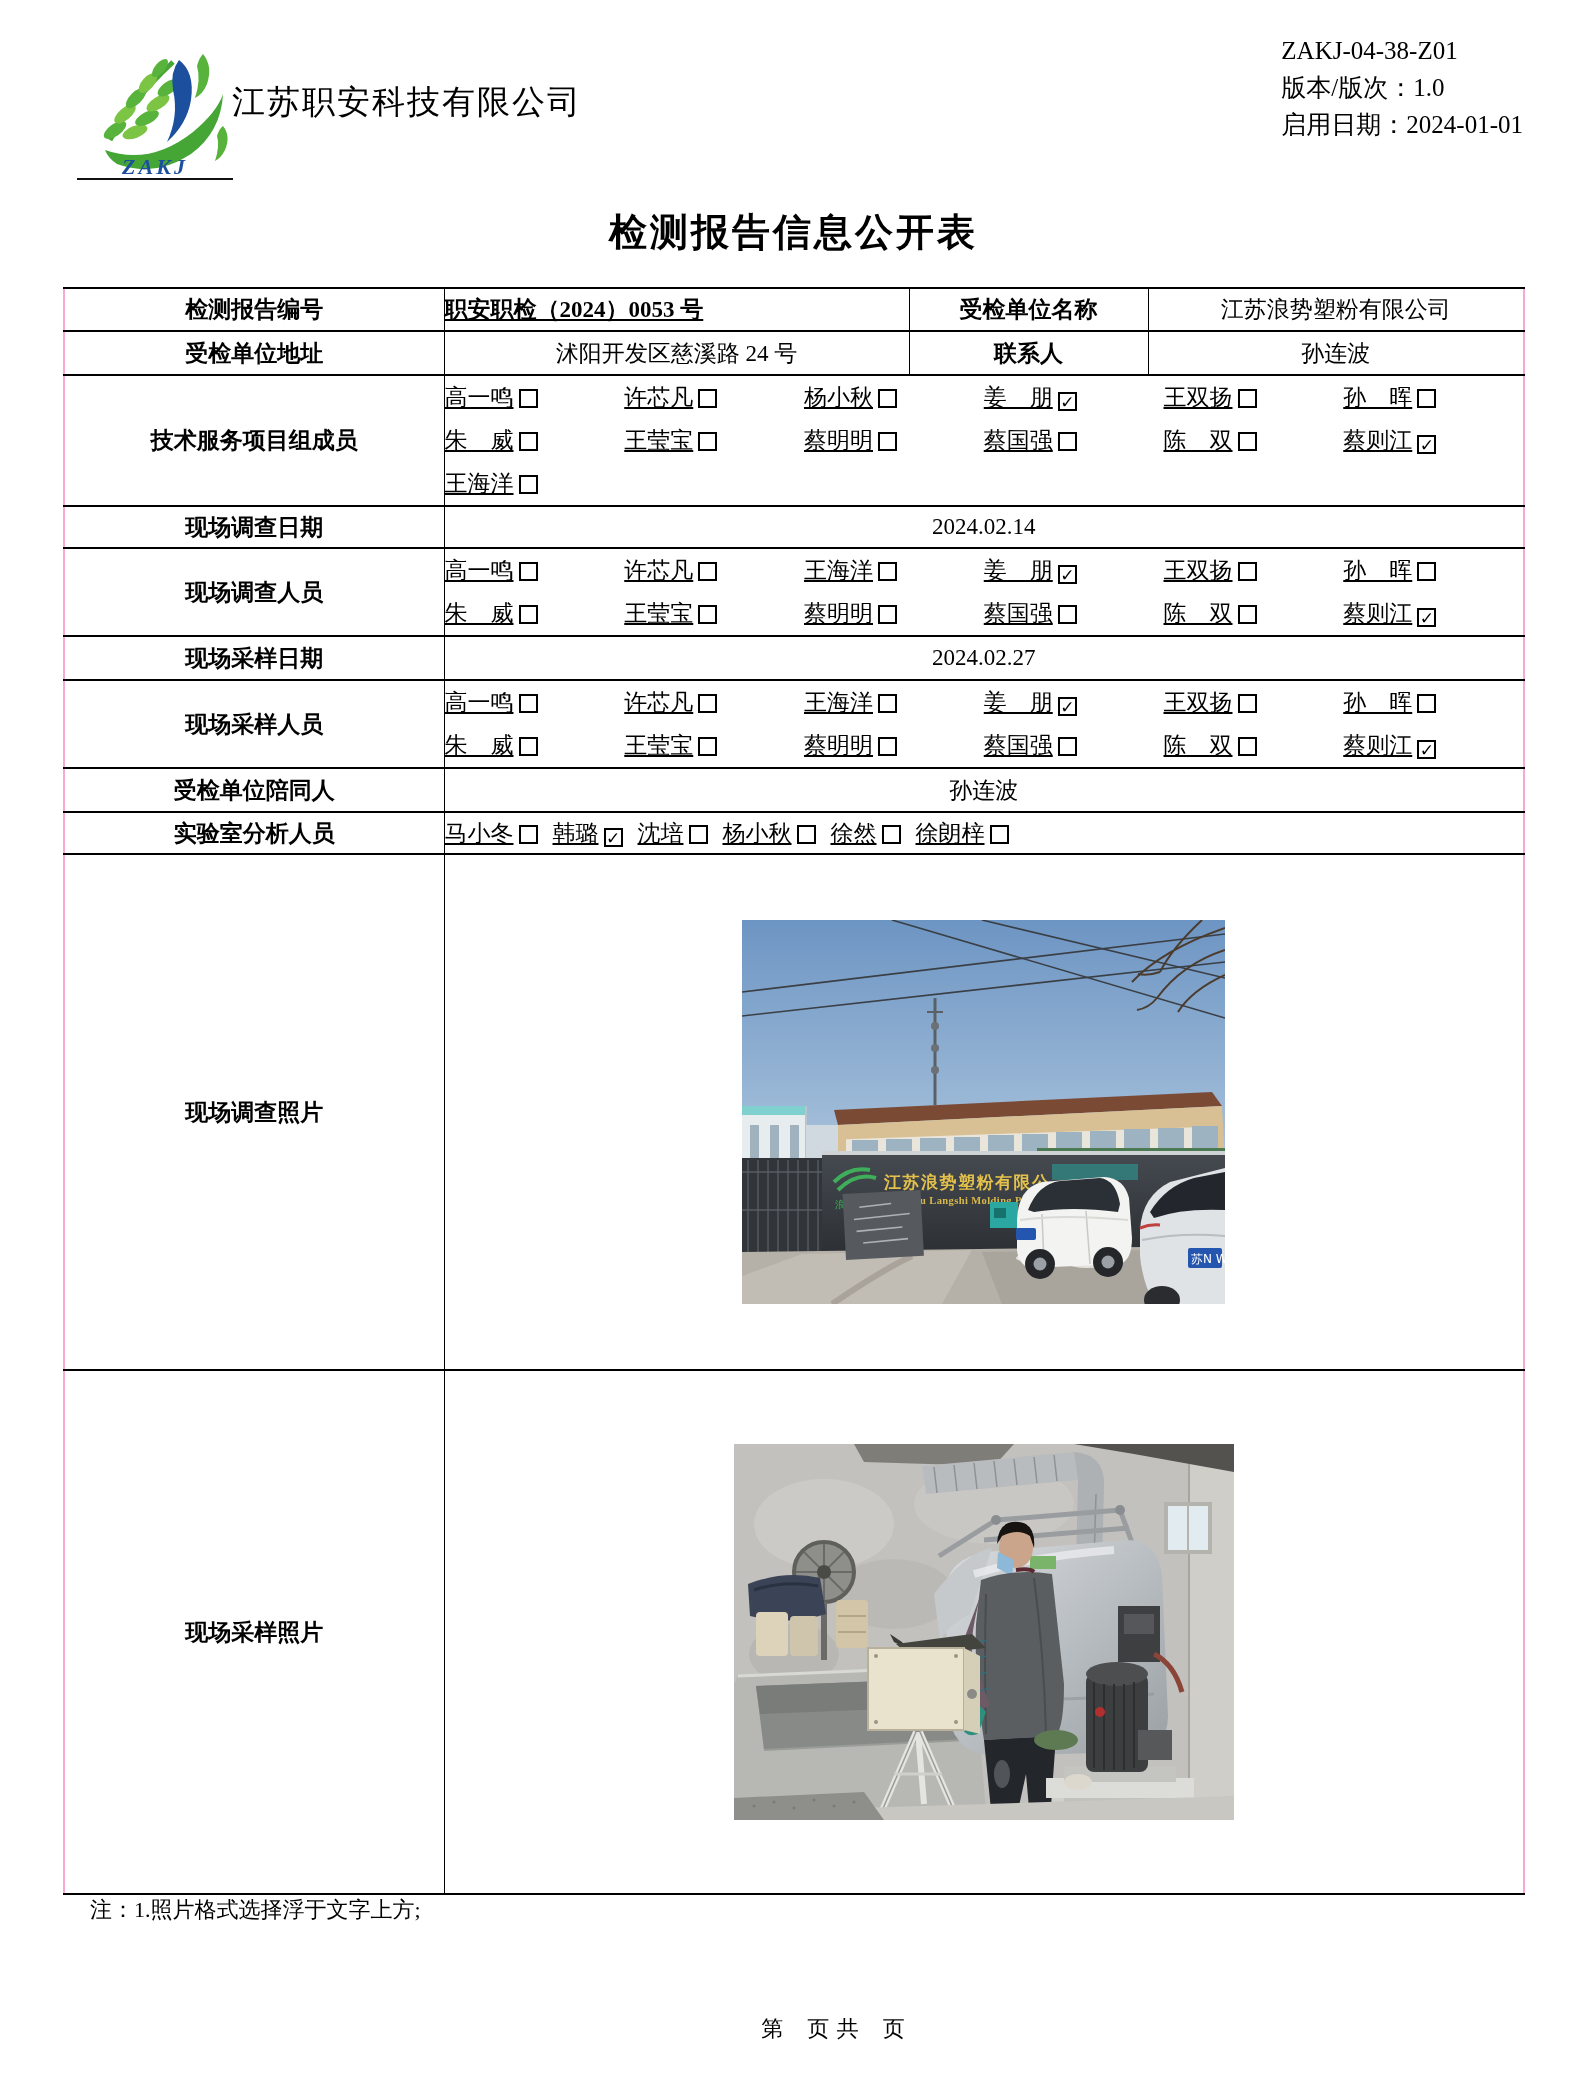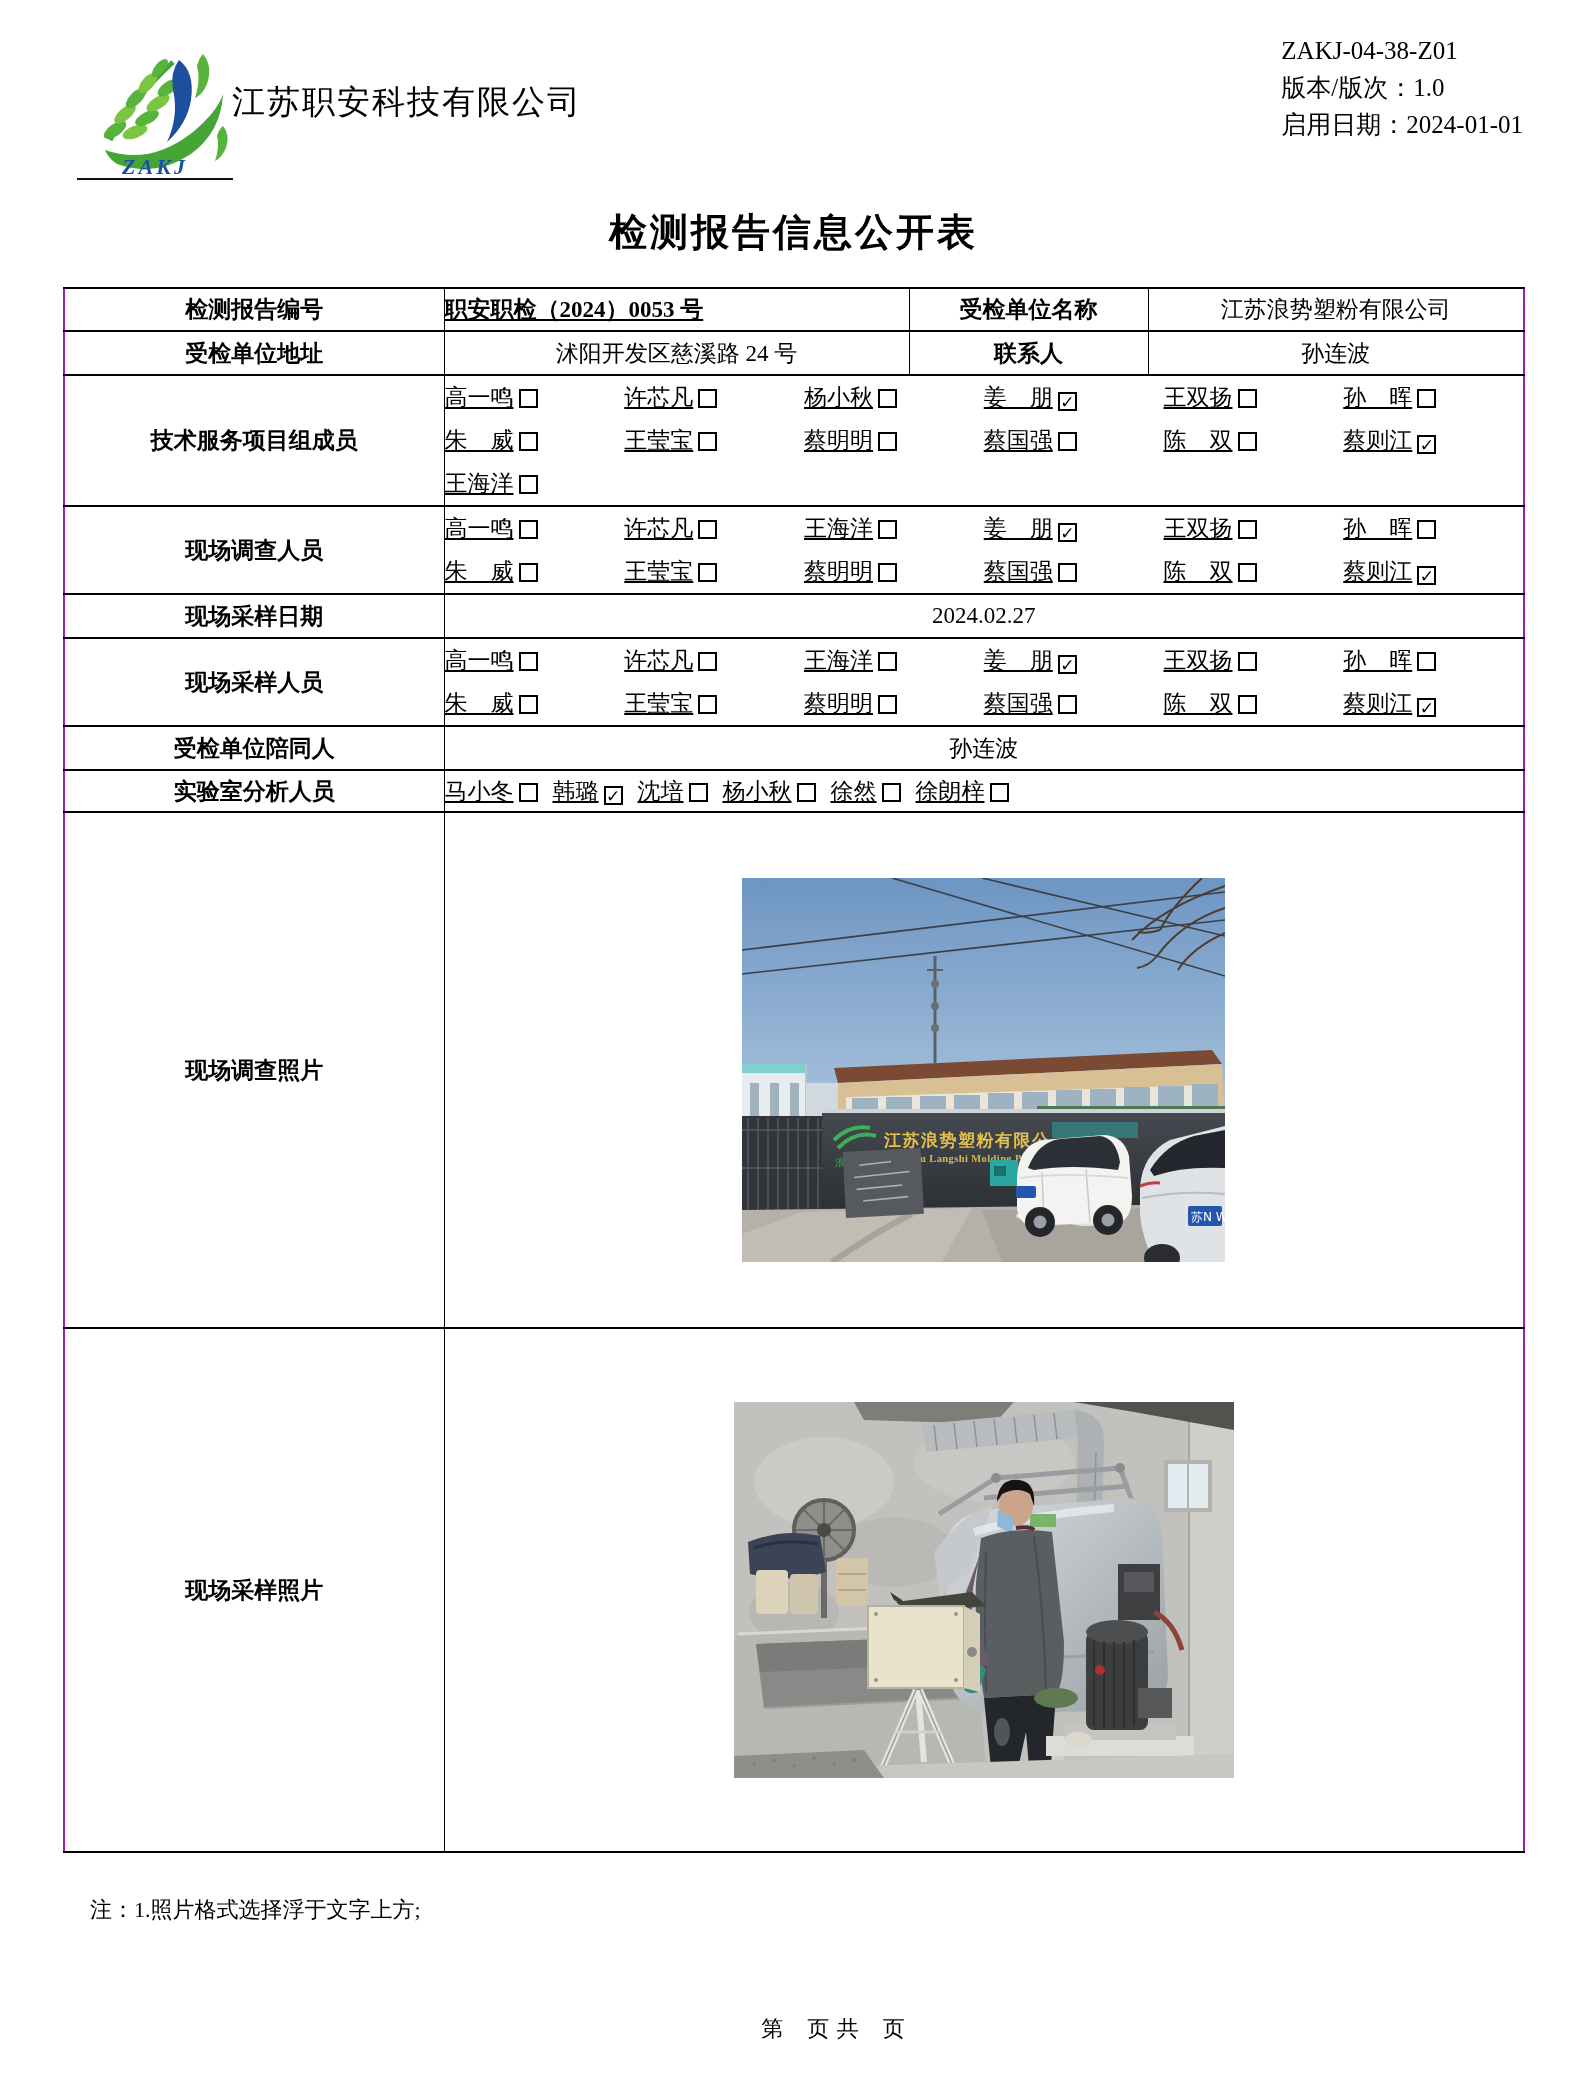--- a/index.html
+++ b/index.html
@@ -13,21 +13,21 @@
   .company-name{position:absolute;left:232px;top:80px;font-size:33px;letter-spacing:2px;}
   .doc-meta{position:absolute;right:64px;top:32px;text-align:left;font-size:25px;line-height:37px;}
   
   .doc-title{position:absolute;left:0;top:207px;width:100%;text-align:center;
     font-size:38px;font-weight:bold;letter-spacing:3px;}
   
   table.main{position:absolute;left:63px;top:287px;border-collapse:collapse;table-layout:fixed;
     width:1460px;}
   table.main td{border:1px solid #000;border-top:2px solid #000;border-bottom:2px solid #000;
     font-size:23px;padding:0;vertical-align:middle;overflow:hidden;}
-  table.main{border:2px solid #a21caf;}
+  table.main{border:2px solid #f9a8d4;}
   td.lbl{font-weight:bold;text-align:center;}
   td.val{text-align:center;margin-left:28px;}
   td.val-left{text-align:left;padding-left:12px;text-decoration:underline;}
   td.bold{font-weight:bold;}
   td.member-cell{padding-left:12px;padding-right:4px;text-decoration:underline;}
   .member-line{display:grid;grid-template-columns:repeat(6,1fr);align-items:center;height:43px;}
   .member-line-flex{display:flex;gap:15px;align-items:center;height:40px;}
   .member-item{white-space:nowrap;}
   .member-name{font-size:23px;}
   .cbx{display:inline-block;width:19px;height:19px;border:2px solid #000;margin-left:5px;
@@ -118,20 +118,24 @@
               <span class="member-item"><span class="member-name">蔡明明</span><span class="cbx"></span></span>
               <span class="member-item"><span class="member-name">蔡国强</span><span class="cbx"></span></span>
               <span class="member-item"><span class="member-name">陈　双</span><span class="cbx"></span></span>
               <span class="member-item"><span class="member-name">蔡则江</span><span class="cbx">✓</span></span>
             </div>
             <div class="member-line">
               <span class="member-item"><span class="member-name">王海洋</span><span class="cbx"></span></span>
             </div>
           </td>
       </tr>
+      <tr style="height:42px">
+        <td class="lbl">现场调查日期</td>
+        <td class="val" colspan="3">2024.02.14</td>
+      </tr>
       <tr style="height:85px">
         <td class="lbl">现场调查人员</td>
         <td class="member-cell" colspan="3">
             <div class="member-line">
               <span class="member-item"><span class="member-name">高一鸣</span><span class="cbx"></span></span>
               <span class="member-item"><span class="member-name">许芯凡</span><span class="cbx"></span></span>
               <span class="member-item"><span class="member-name">王海洋</span><span class="cbx"></span></span>
               <span class="member-item"><span class="member-name">姜　朋</span><span class="cbx">✓</span></span>
               <span class="member-item"><span class="member-name">王双扬</span><span class="cbx"></span></span>
               <span class="member-item"><span class="member-name">孙　晖</span><span class="cbx"></span></span>

